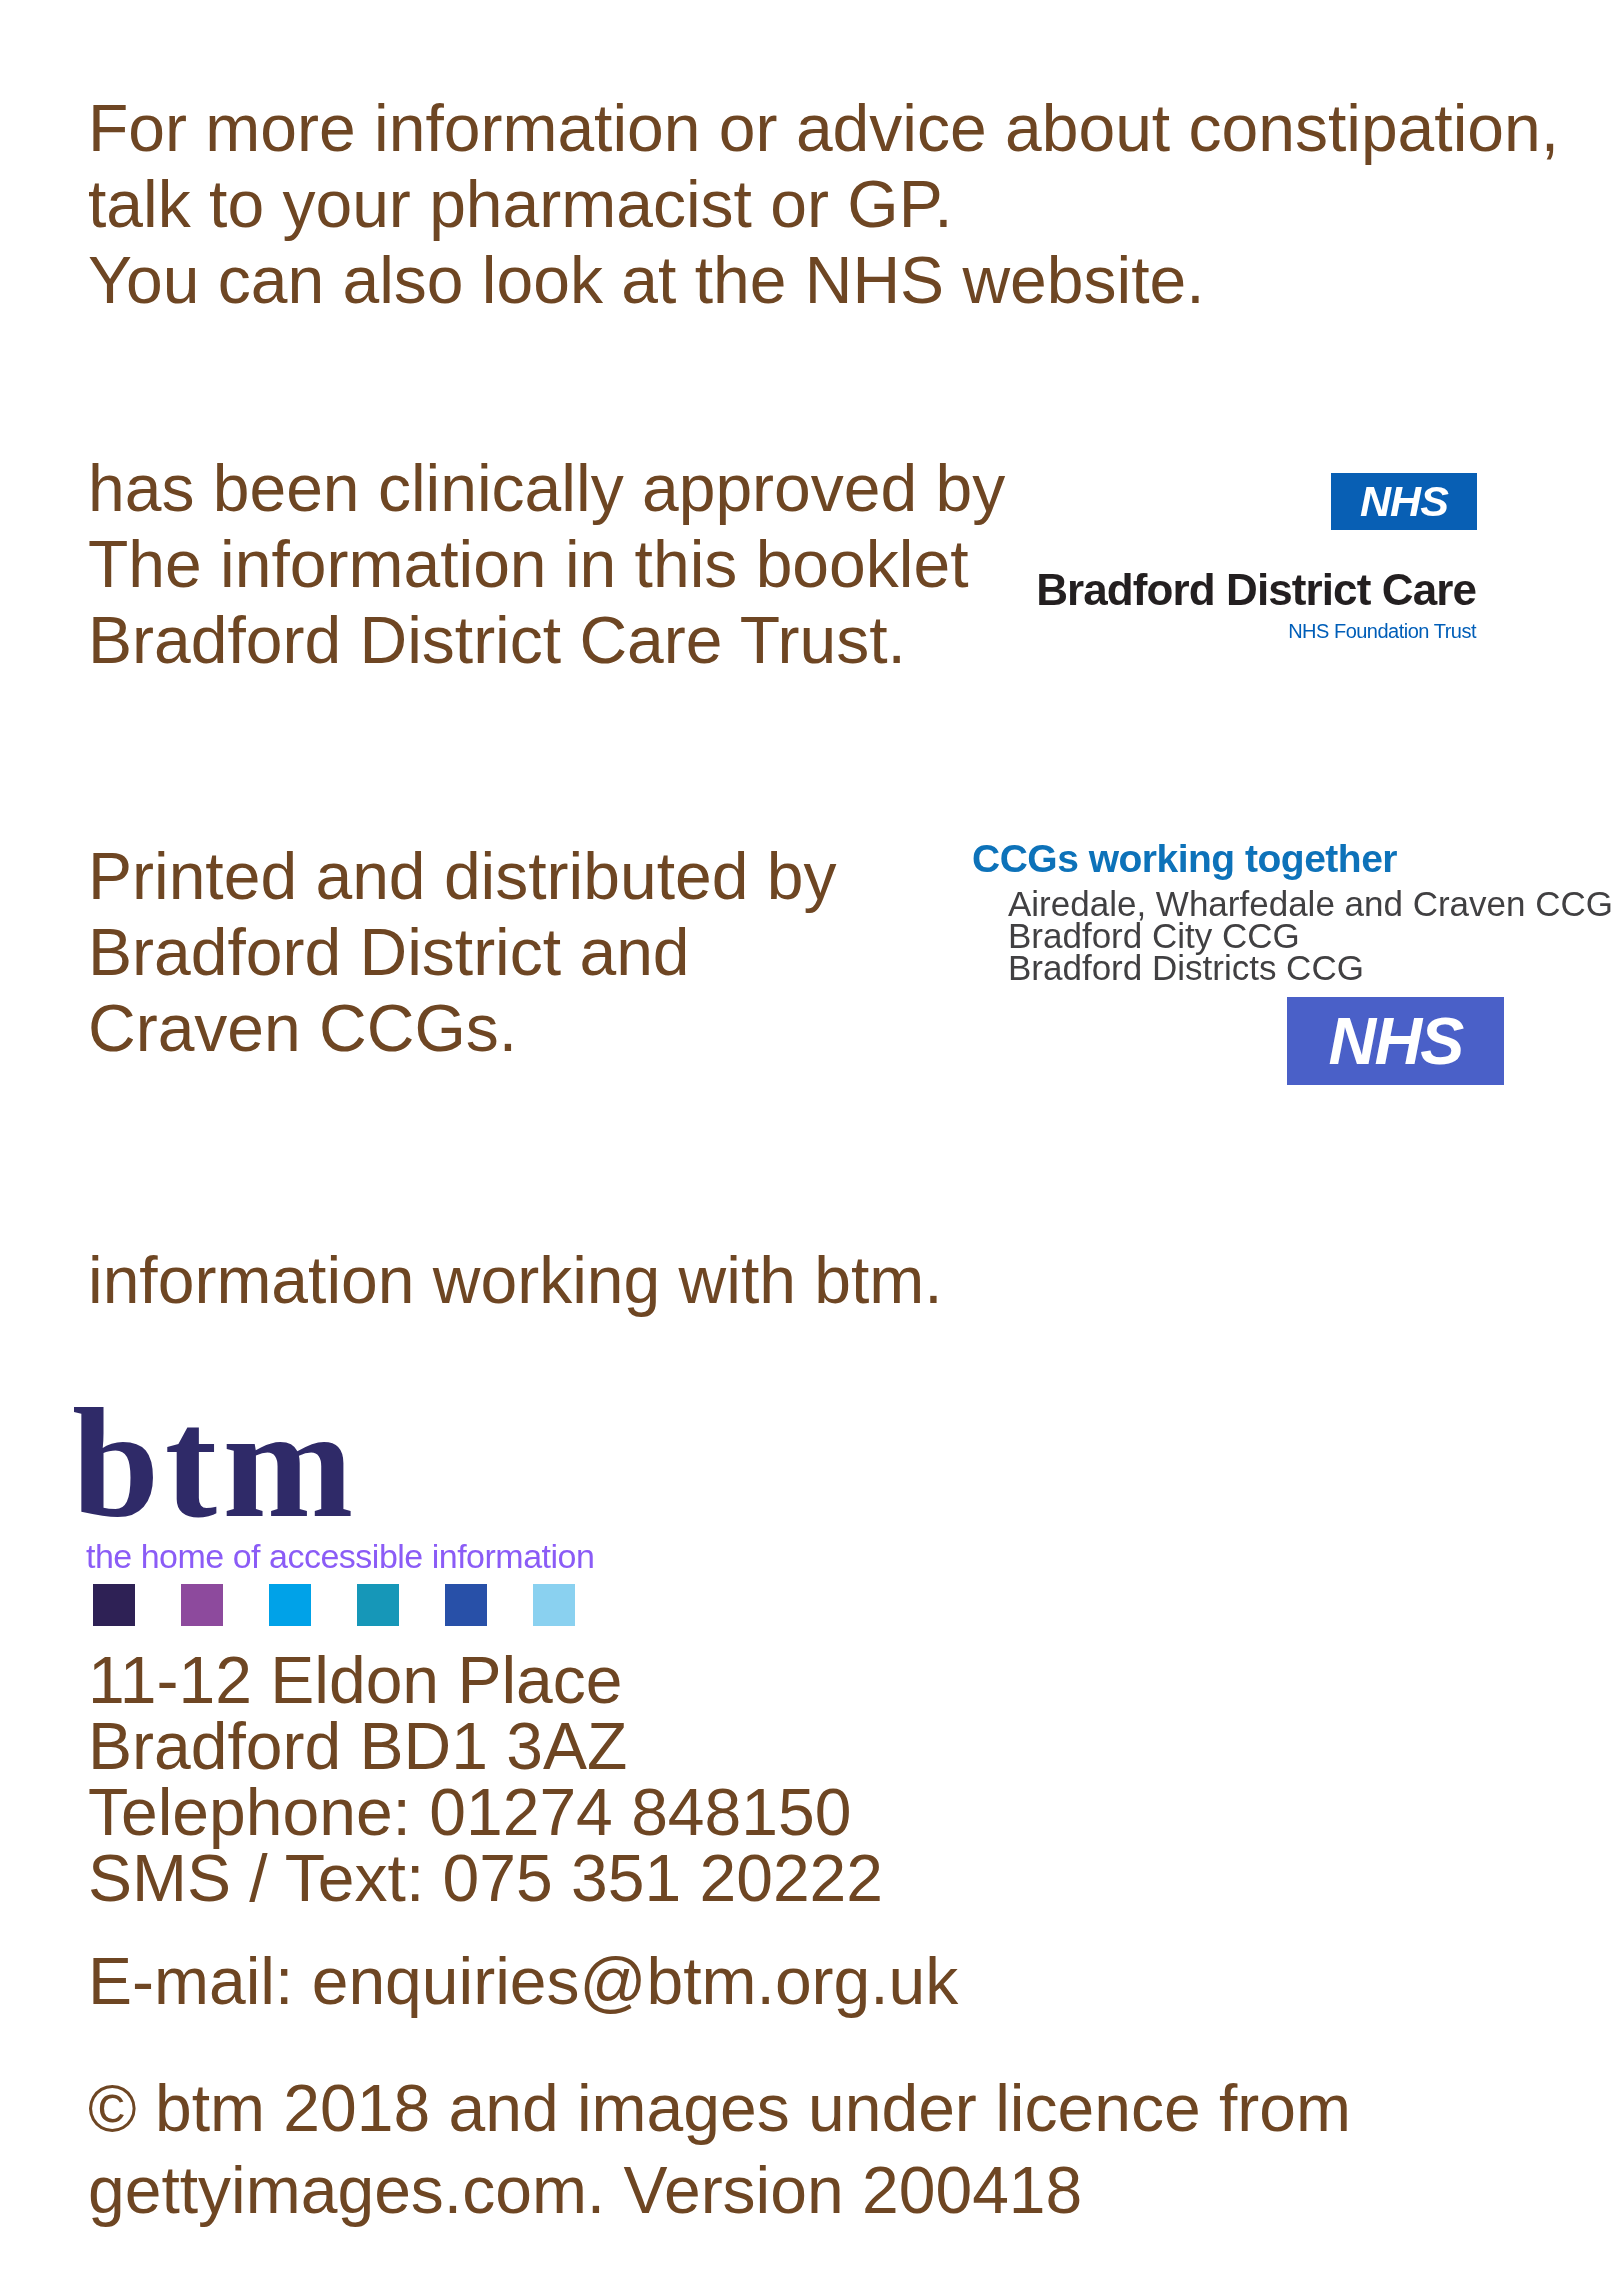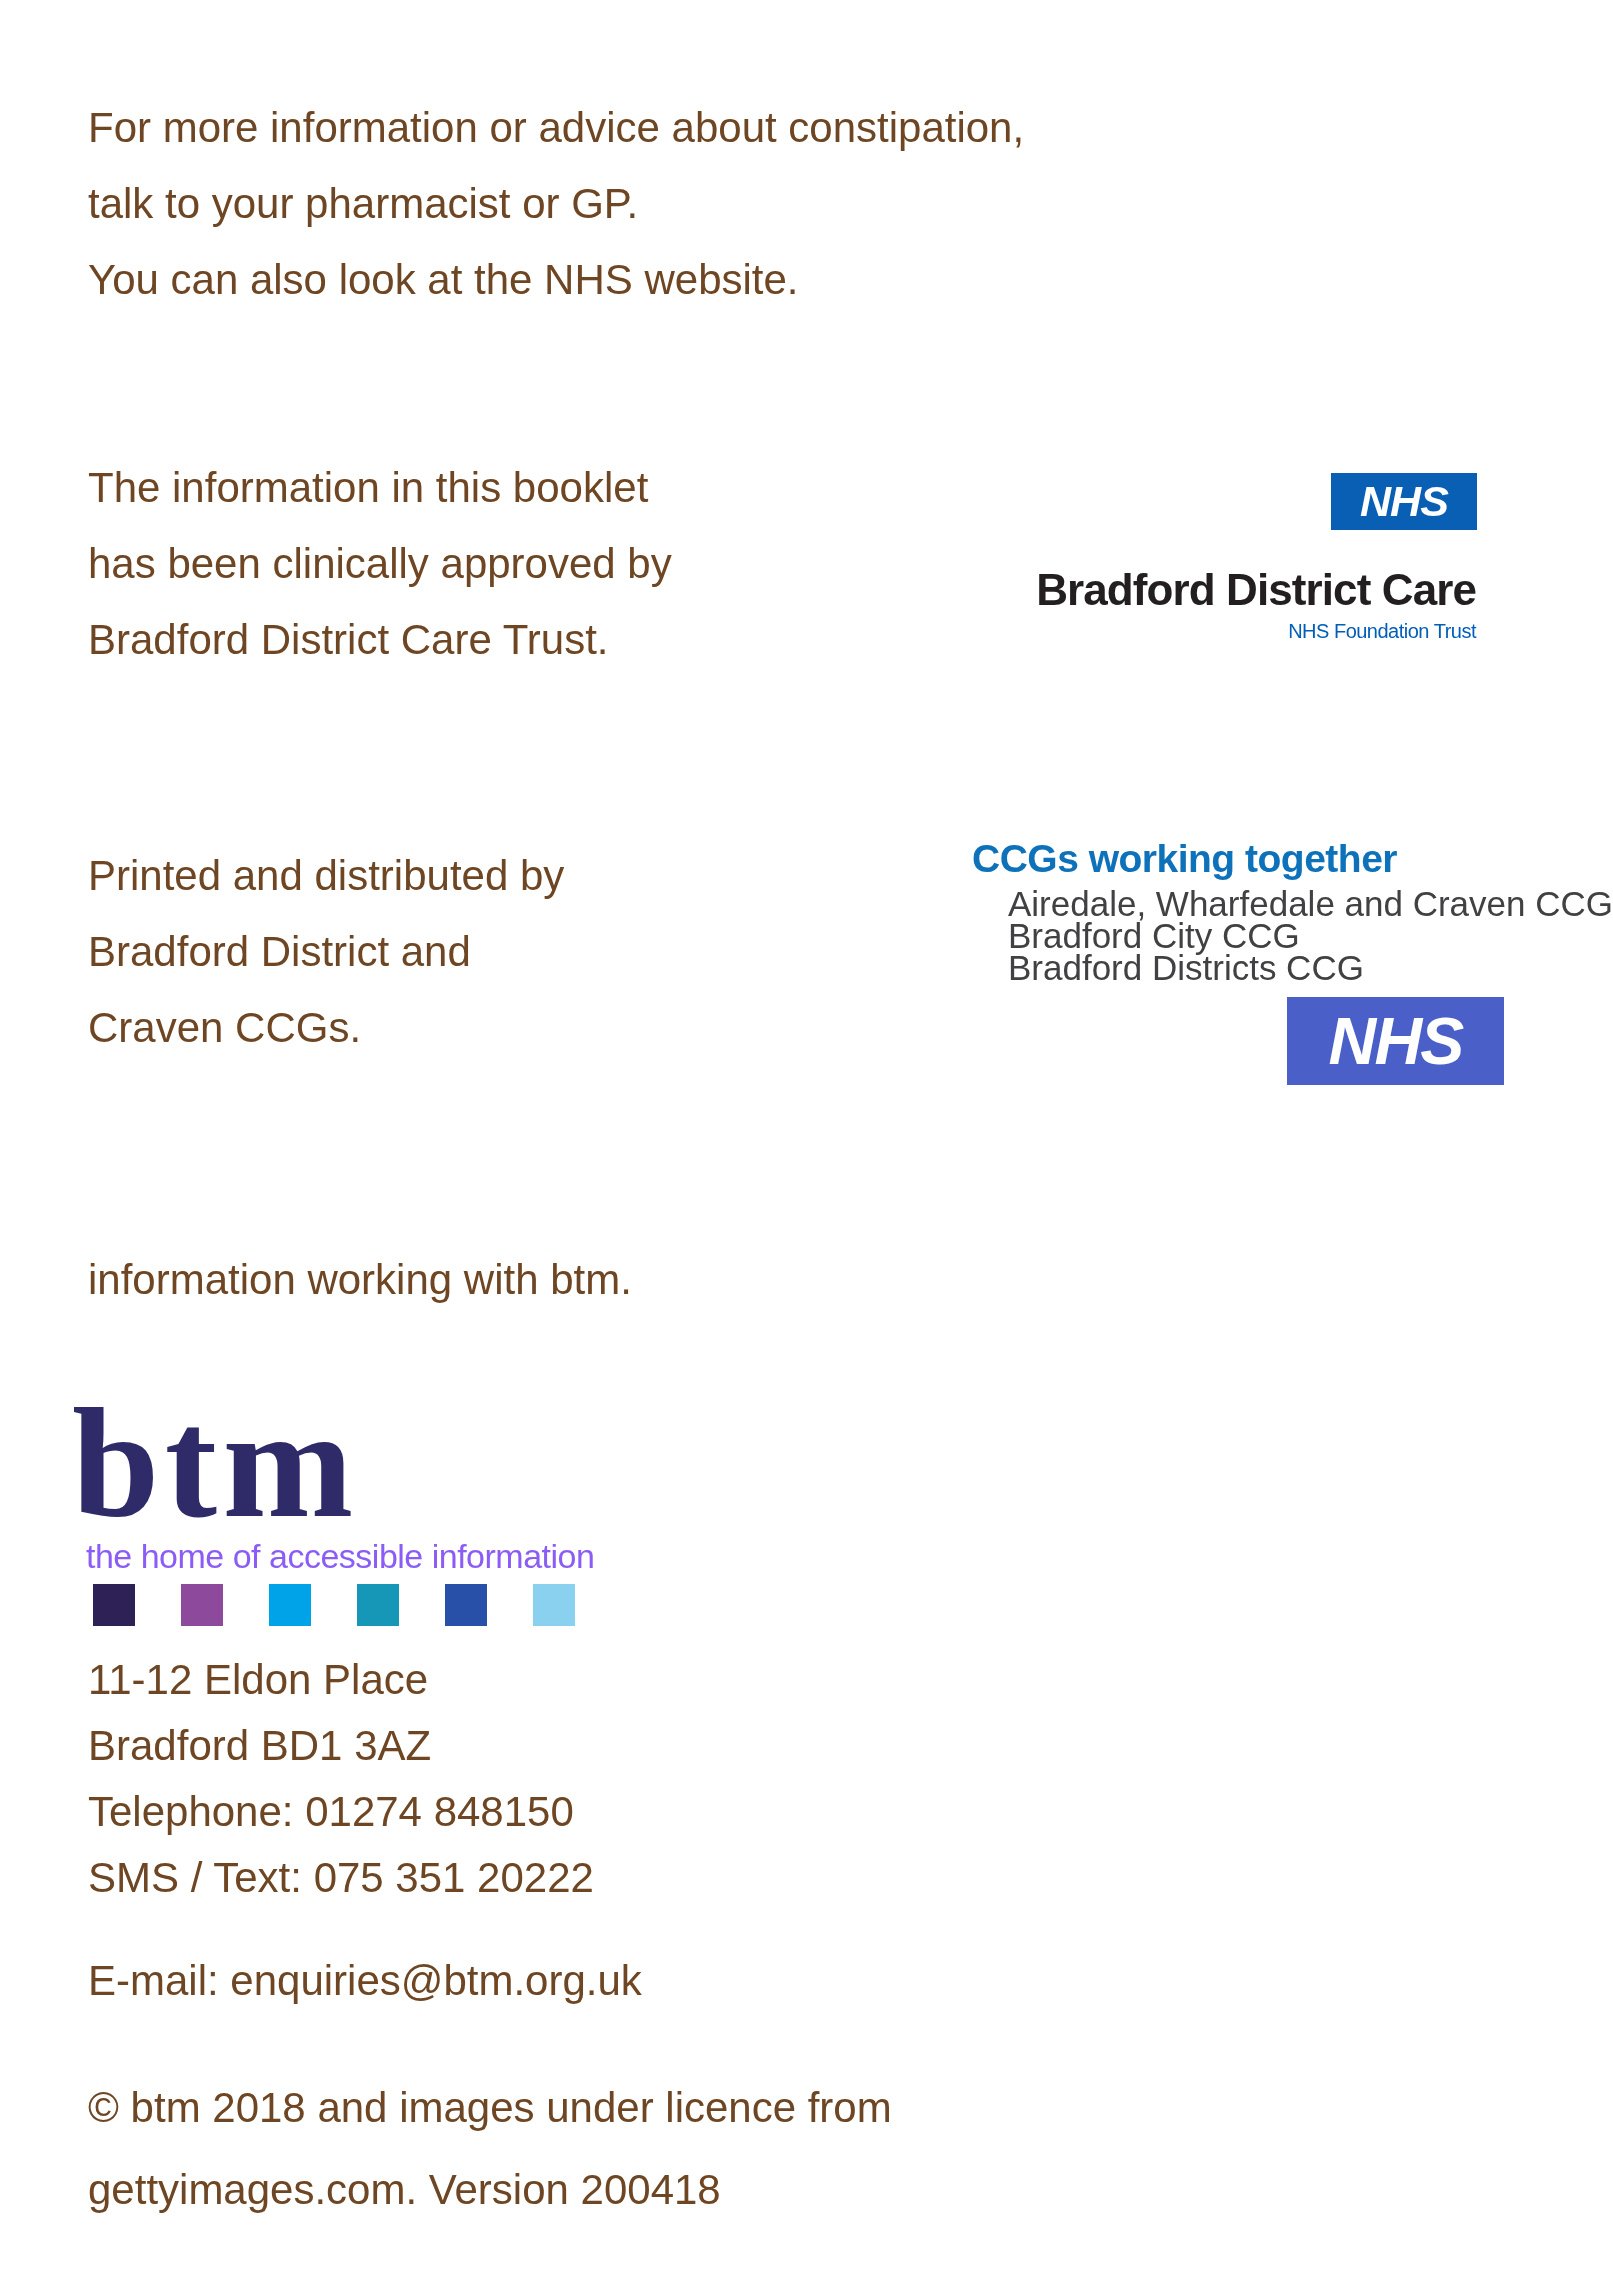--- a/index.html
+++ b/index.html
@@ -5,21 +5,21 @@
   html,body { margin:0; padding:0; background:#ffffff; }
   .page {
     position:relative;
     width:1613px; height:2289px;
     background:#ffffff;
     font-family:"Liberation Sans","DejaVu Sans",sans-serif;
     overflow:hidden;
   }
   .para {
     position:absolute;
-    font-size:42px;
+    font-size:66px;
     line-height:76px;
     white-space:nowrap;
   }
   .intro    { left:88px;  top:90px;  }
   .approval { left:88px;  top:450px; }
   .printed  { left:88px;  top:838px; }
   .madeby   { left:88px;  top:1242px;}
   .contact  { left:88px;  top:1647px; line-height:66px; }
   .email    { left:88px;  top:1943px; }
   .copyright{ left:88px;  top:2067px; line-height:82px; }
@@ -91,22 +91,22 @@
 
 <div class="page" style="color: rgb(110, 70, 35);">
 
   <div class="para intro">
     <div>For more information or advice about constipation,</div>
     <div>talk to your pharmacist or GP.</div>
     <div>You can also look at the NHS website.</div>
   </div>
 
   <div class="para approval">
+    <div>has been clinically approved by</div>
     <div>The information in this booklet</div>
-    <div>has been clinically approved by</div>
     <div>Bradford District Care Trust.</div>
   </div>
 
   <div class="nhs-box-small" style="background: rgb(8, 95, 180);">
     <span class="nhs-word">NHS</span>
   </div>
   <div class="bdc-org" style="color: rgb(35, 31, 32);">Bradford District Care</div>
   <div class="bdc-sub" style="color: rgb(0, 94, 184);">NHS Foundation Trust</div>
 
   <div class="para printed">

